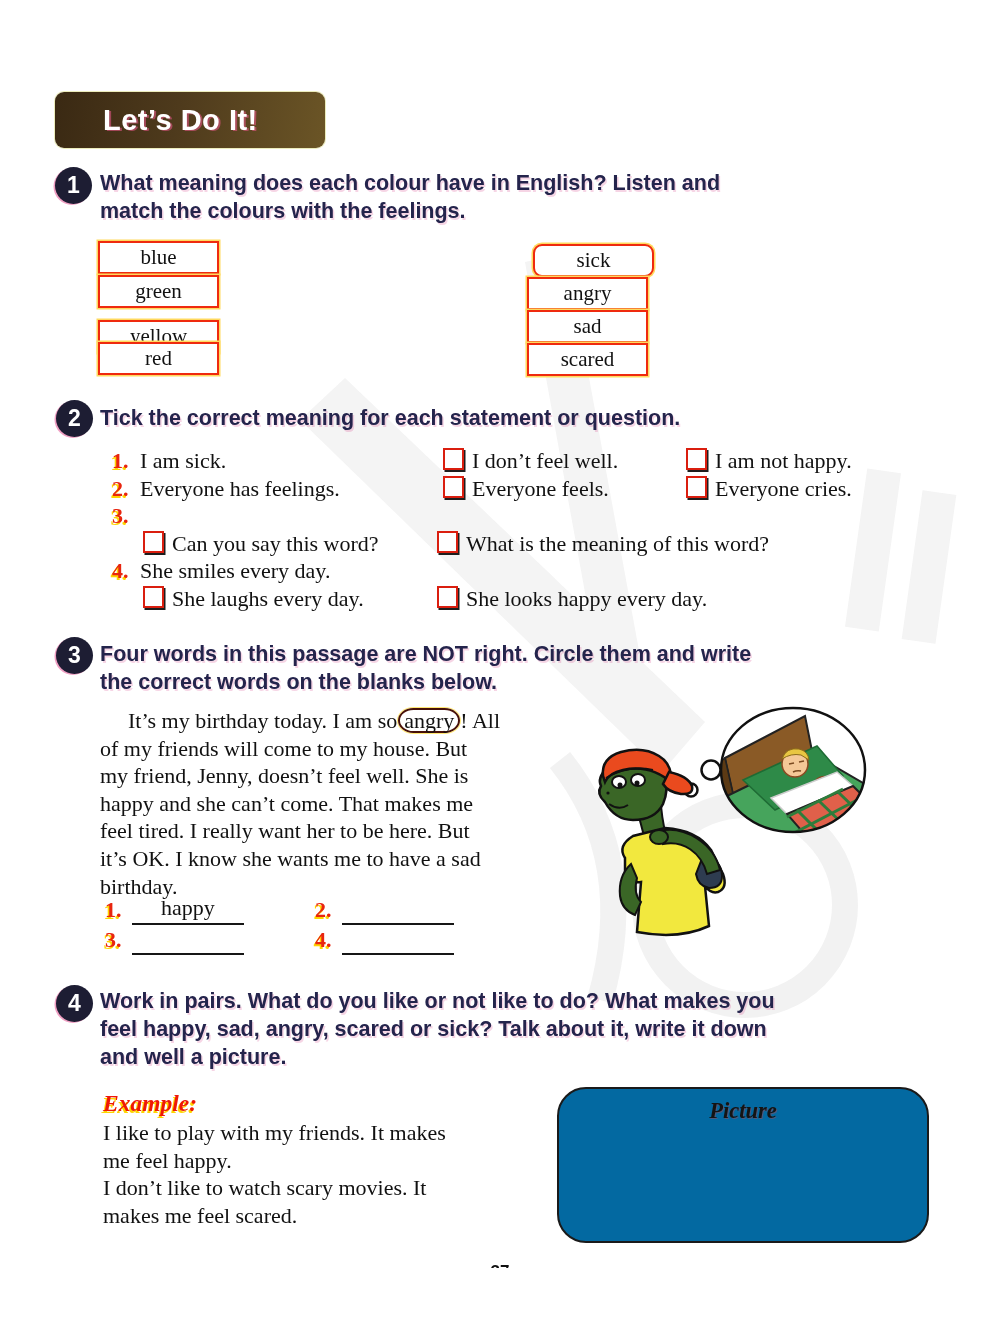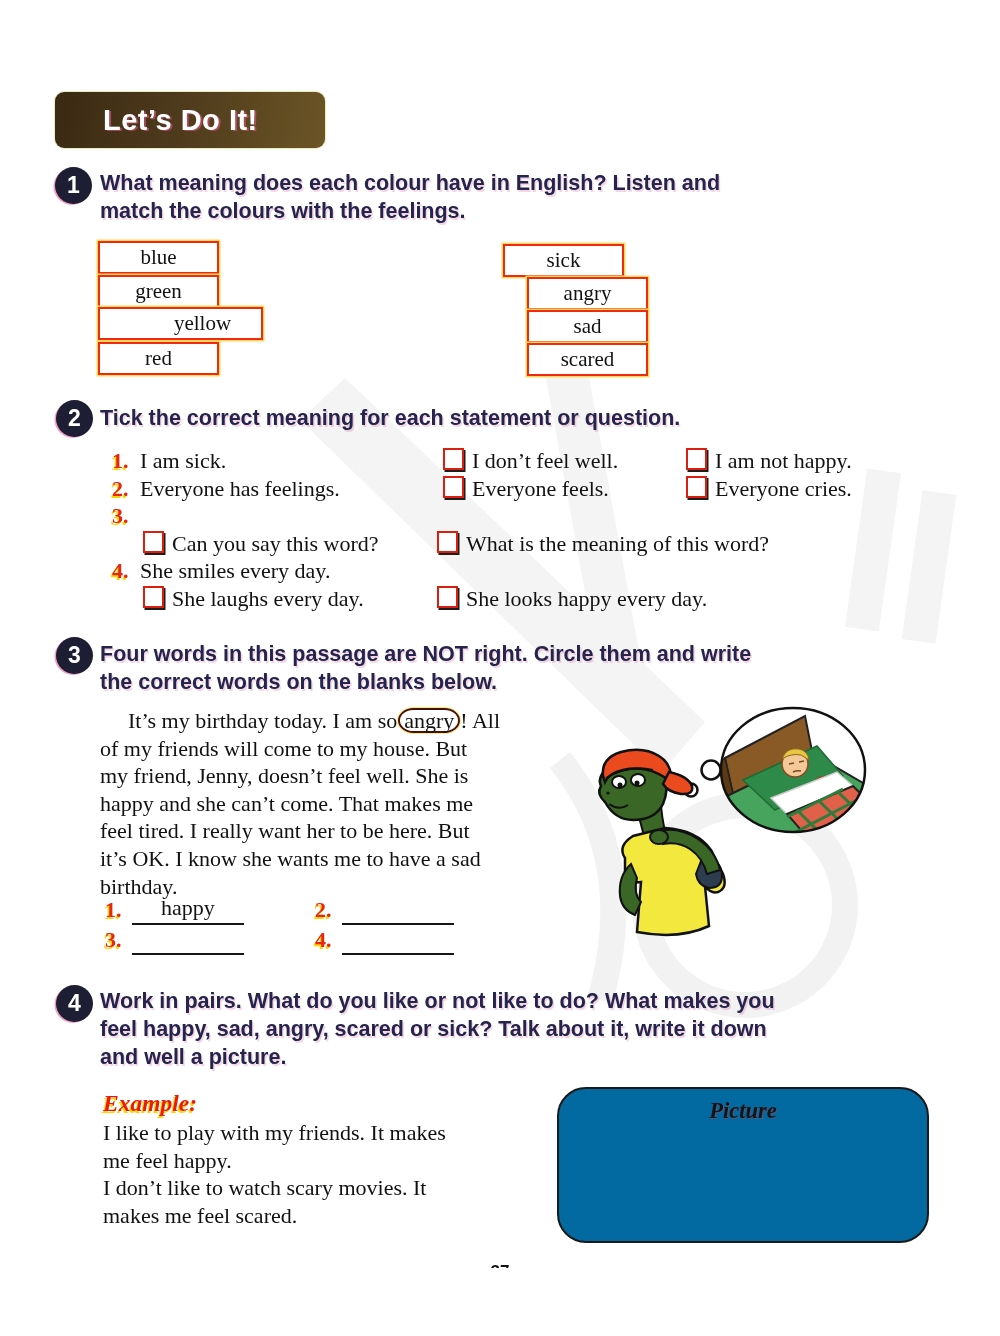--- a/index.html
+++ b/index.html
@@ -98,28 +98,28 @@
     <div>What meaning does each colour have in English? Listen and</div>
     <div>match the colours with the feelings.</div>
   </div>
 
   <div class="wordbox" style="left:98px;top:241px;">
       <span>blue</span>
     </div>
   <div class="wordbox" style="left:98px;top:275px;">
       <span>green</span>
     </div>
-  <div class="wordbox" style="left:98px;top:307px;padding-left:44px;">
+  <div class="wordbox" style="left:98px;top:320px;">
       <span>yellow</span>
     </div>
   <div class="wordbox" style="left:98px;top:342px;">
       <span>red</span>
     </div>
 
-  <div class="wordbox" style="left:503px;top:244px;">
+  <div class="wordbox" style="left:533px;top:244px;border-radius:9px;">
       <span>sick</span>
     </div>
   <div class="wordbox" style="left:527px;top:277px;">
       <span>angry</span>
     </div>
   <div class="wordbox" style="left:527px;top:310px;">
       <span>sad</span>
     </div>
   <div class="wordbox" style="left:527px;top:343px;">
       <span>scared</span>

